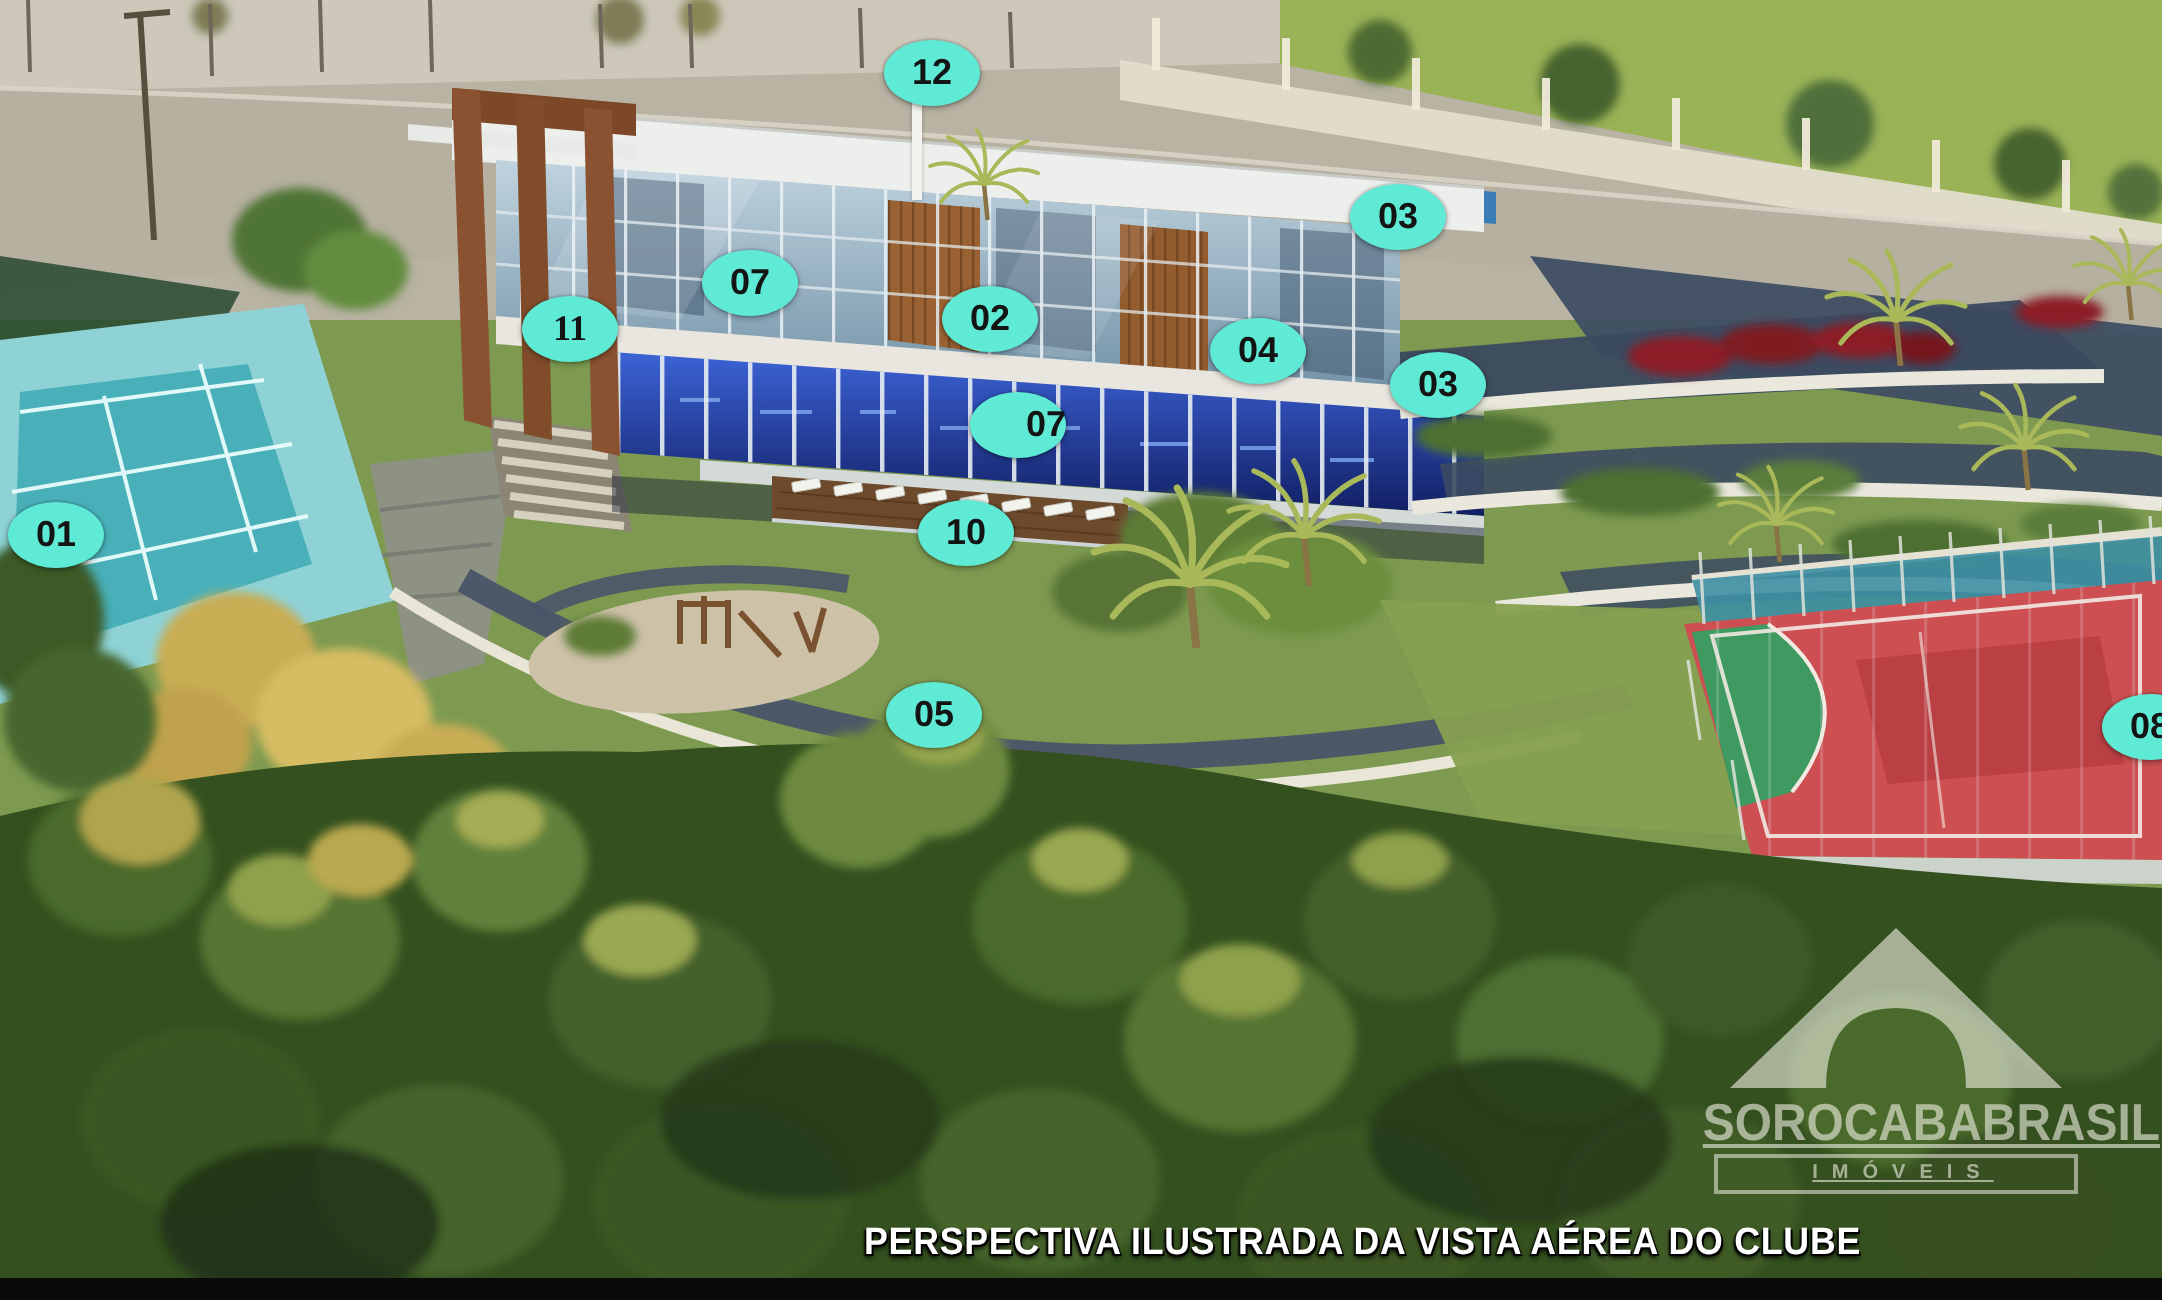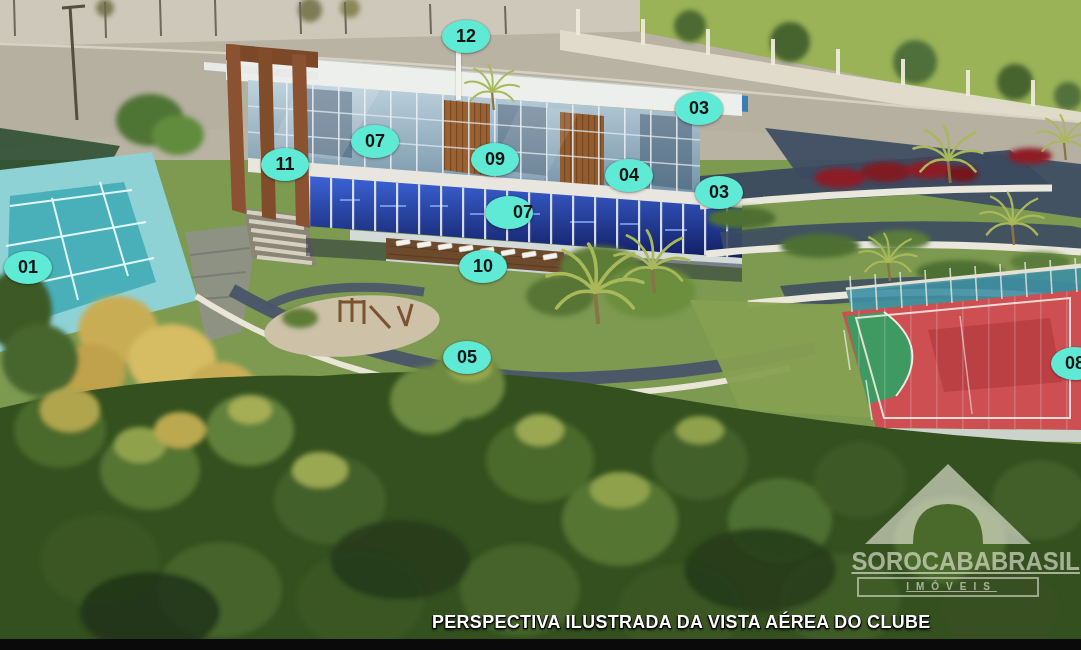--- a/index.html
+++ b/index.html
@@ -332,29 +332,29 @@
       <ellipse cx="760" cy="570" rx="76" ry="42" fill="#24381a" opacity=".8"></ellipse>
       <ellipse cx="150" cy="612" rx="70" ry="40" fill="#1e3016" opacity=".8"></ellipse>
     </g>
 
     <rect x="0" y="639" width="1081" height="11" fill="#0a0a0a"></rect>
   </svg>
 
   <div>
       <div class="marker" style="left: 20px; top: 267px;">01</div>
       <div class="marker" style="left: 367px; top: 141px;">07</div>
-      <div class="marker" style="left: 487px; top: 159px;">09</div>
+      <div class="marker" style="left: 487px; top: 159px;">02</div>
       <div class="marker" style="left: 621px; top: 175px;">04</div>
       <div class="marker" style="left: 691px; top: 108px;">03</div>
       <div class="marker" style="left: 711px; top: 192px;">03</div>
       <div class="marker" style="left: 501px; top: 212px; text-align: right;">07</div>
       <div class="marker" style="left: 1067px; top: 363px;">08</div>
       <div class="marker" style="left: 459px; top: 357px;">05</div>
       <div class="marker" style="left: 475px; top: 266px;">10</div>
-      <div class="marker" style="left: 277px; top: 164px;">11</div>
+      <div class="marker" style="left: 277px; top: 164px; font-family: Liberation Serif, serif;">11</div>
       <div class="marker-stem" style="left: 458px; top: 48px;"></div>
       <div class="marker" style="left: 458px; top: 36px;">12</div>
     </div>
 
   <div class="watermark">
     <svg class="wm-tri" width="170" height="84" viewBox="0 0 170 84" aria-hidden="true">
       <path d="M85,2 L168,82 L2,82 Z M50,82 Q50,42 85,42 Q120,42 120,82 Z" fill="#f7f5ec" fill-rule="evenodd"></path>
     </svg>
     <div class="wm-title">SOROCABABRASIL</div>
     <div class="wm-sub">IMÓVEIS</div>

